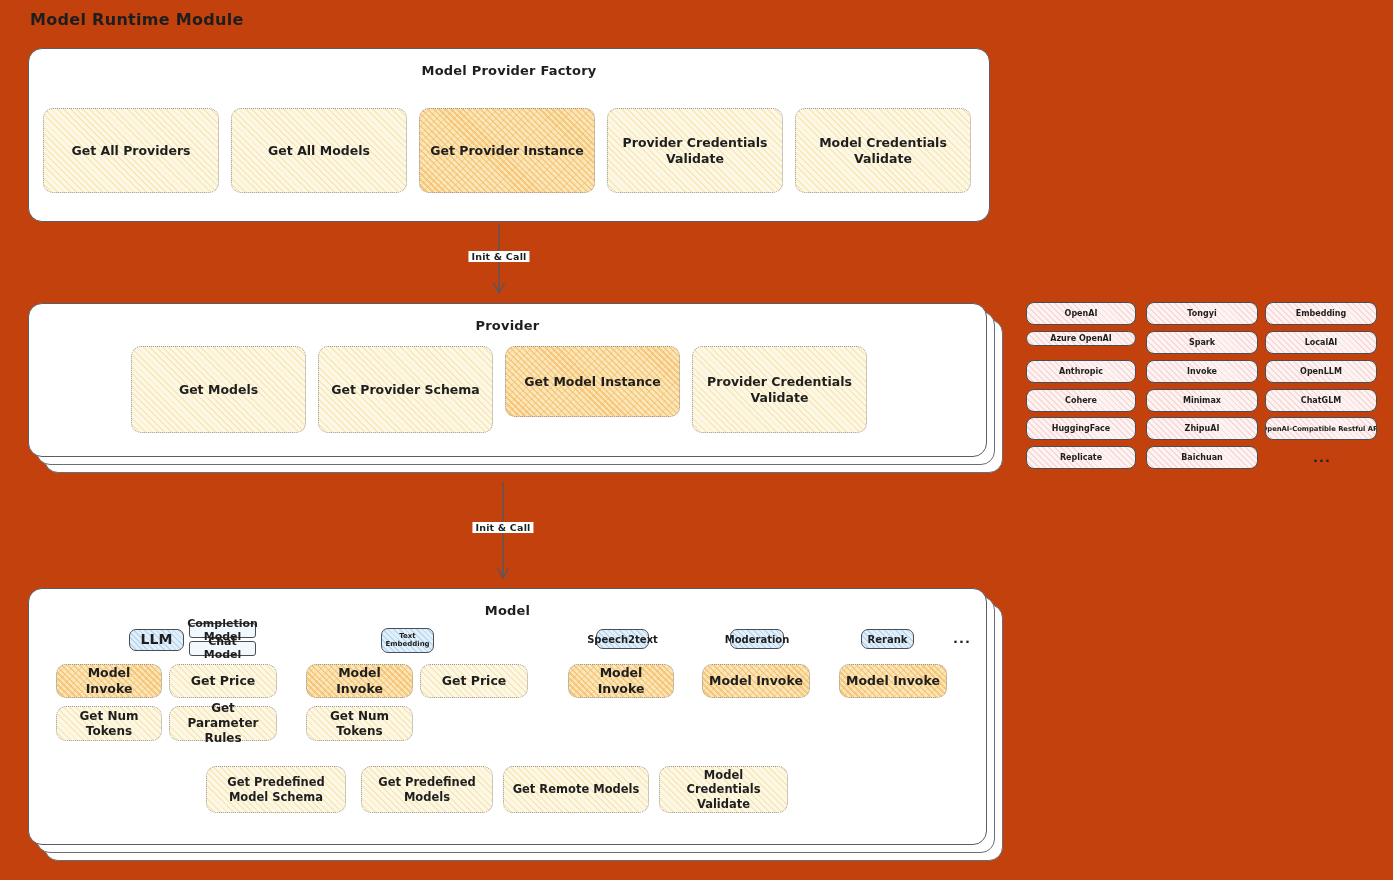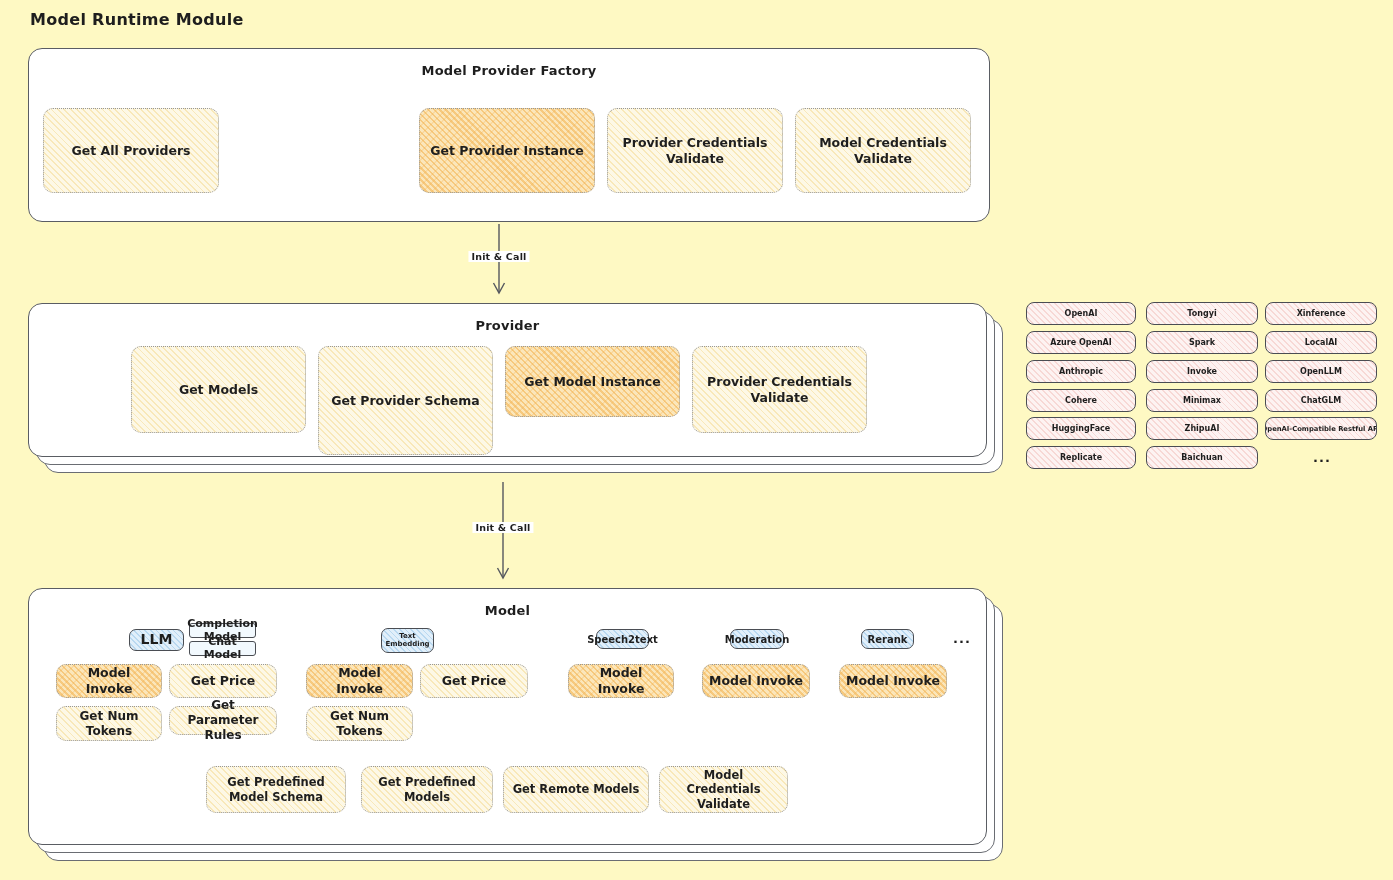--- a/index.html
+++ b/index.html
@@ -1,17 +1,17 @@
 <!DOCTYPE html>
 <html><head>
 <meta charset="utf-8">
 <style>
   html,body{margin:0;padding:0;background:#fff;}
   #canvas{
-    position:relative;width:1393px;height:880px;background:#fef9c3;
+    position:relative;width:1393px;height:880px;background:#c2410c;
     font-family:"DejaVu Sans",sans-serif;color:#1e1e1e;overflow:hidden;
   }
   .abs{position:absolute;}
   .page-title{font-size:16px;font-weight:700;letter-spacing:.3px;}
   .container{
     position:absolute;background:#fff;border:1.4px solid #5a5d63;border-radius:14px;
   }
   .container-title{
     position:absolute;left:0;right:0;top:14px;text-align:center;
     font-size:13px;font-weight:600;letter-spacing:.2px;
@@ -59,56 +59,57 @@
 </head>
 <body>
 
 <div id="canvas">
 
   <div class="abs page-title" style="left:30px;top:10px;">Model Runtime Module</div>
 
   <div class="container" style="left:28px;top:48px;width:960px;height:172px;">
     <div class="container-title">Model Provider Factory</div>
     <div class="op fill-yellow" style="left:14px;top:59px;width:176px;height:85px;">Get All Providers</div>
+    <div class="op fill-yellow" style="left:202px;top:59px;width:176px;height:85px;">Get All Models</div>
     <div class="op fill-orange" style="left:390px;top:59px;width:176px;height:85px;">Get Provider Instance</div>
     <div class="op fill-yellow" style="left:578px;top:59px;width:176px;height:85px;">Provider Credentials Validate</div>
     <div class="op fill-yellow" style="left:766px;top:59px;width:176px;height:85px;">Model Credentials Validate</div>
   </div>
 
   <svg width="20" height="74" style="left:489px;top:224px;">
     <line x1="10" y1="0" x2="10" y2="68" stroke="#55585e" stroke-width="1.4"></line>
     <path d="M4.5 59 L10 69 L15.5 59" fill="none" stroke="#55585e" stroke-width="1.4"></path>
   </svg>
   <div class="arrow-label" style="left:499px;top:251px;">Init &amp; Call</div>
 
   <div class="stack-layer" style="left:44px;top:319px;width:957px;height:152px;"></div>
   <div class="stack-layer" style="left:36px;top:311px;width:957px;height:152px;"></div>
   <div class="container" style="left:28px;top:303px;width:957px;height:152px;">
     <div class="container-title">Provider</div>
     <div class="op fill-yellow" style="left:102px;top:42px;width:175px;height:87px;">Get Models</div>
-    <div class="op fill-yellow" style="left:289px;top:42px;width:175px;height:109px;">Get Provider Schema</div>
+    <div class="op fill-yellow" style="left:289px;top:42px;width:175px;height:87px;">Get Provider Schema</div>
     <div class="op fill-orange" style="left:476px;top:42px;width:175px;height:71px;">Get Model Instance</div>
     <div class="op fill-yellow" style="left:663px;top:42px;width:175px;height:87px;">Provider Credentials Validate</div>
   </div>
 
   <div class="vendor" style="left:1026px;top:302px;width:110px;height:23px;">OpenAI</div>
-  <div class="vendor" style="left:1026px;top:331px;width:110px;height:23px;">Azure OpenAI</div>
+  <div class="vendor" style="left:1026px;top:331px;width:110px;height:15px;">Azure OpenAI</div>
   <div class="vendor" style="left:1026px;top:360px;width:110px;height:23px;text-align:center;">Anthropic</div>
   <div class="vendor" style="left:1026px;top:389px;width:110px;height:23px;">Cohere</div>
   <div class="vendor" style="left:1026px;top:417px;width:110px;height:23px;">HuggingFace</div>
   <div class="vendor" style="left:1026px;top:446px;width:110px;height:23px;">Replicate</div>
 
   <div class="vendor" style="left:1146px;top:302px;width:112px;height:23px;">Tongyi</div>
   <div class="vendor" style="left:1146px;top:331px;width:112px;height:23px;">Spark</div>
   <div class="vendor" style="left:1146px;top:360px;width:112px;height:23px;">Invoke</div>
   <div class="vendor" style="left:1146px;top:389px;width:112px;height:23px;">Minimax</div>
   <div class="vendor" style="left:1146px;top:417px;width:112px;height:23px;">ZhipuAI</div>
   <div class="vendor" style="left:1146px;top:446px;width:112px;height:23px;">Baichuan</div>
 
-  <div class="vendor" style="left:1265px;top:302px;width:112px;height:23px;">Xinference</div>
+  <div class="vendor" style="left:1265px;top:302px;width:112px;height:23px;">Embedding</div>
   <div class="vendor" style="left:1265px;top:331px;width:112px;height:23px;">LocalAI</div>
   <div class="vendor" style="left:1265px;top:360px;width:112px;height:23px;">OpenLLM</div>
   <div class="vendor" style="left:1265px;top:389px;width:112px;height:23px;">ChatGLM</div>
   <div class="vendor" style="left:1265px;top:417px;width:112px;height:23px;font-size:6.8px;">OpenAI-Compatible Restful API</div>
   <div class="ellipsis" style="left:1313px;top:450px;">...</div>
 
   <svg width="20" height="101" style="left:493px;top:482px;">
     <line x1="10" y1="0" x2="10" y2="95" stroke="#55585e" stroke-width="1.4"></line>
     <path d="M4.5 86 L10 96 L15.5 86" fill="none" stroke="#55585e" stroke-width="1.4"></path>
   </svg>
@@ -130,21 +131,21 @@
 
     <div class="op fill-orange" style="left:27px;top:75px;width:106px;height:34px;">Model Invoke</div>
     <div class="op fill-yellow" style="left:140px;top:75px;width:108px;height:34px;">Get Price</div>
     <div class="op fill-orange" style="left:277px;top:75px;width:107px;height:34px;">Model Invoke</div>
     <div class="op fill-yellow" style="left:391px;top:75px;width:108px;height:34px;">Get Price</div>
     <div class="op fill-orange" style="left:539px;top:75px;width:106px;height:34px;">Model Invoke</div>
     <div class="op fill-orange" style="left:673px;top:75px;width:108px;height:34px;">Model Invoke</div>
     <div class="op fill-orange" style="left:810px;top:75px;width:108px;height:34px;">Model Invoke</div>
 
     <div class="op fill-yellow" style="left:27px;top:117px;width:106px;height:35px;font-size:12px;">Get Num Tokens</div>
-    <div class="op fill-yellow" style="left:140px;top:117px;width:108px;height:29px;font-size:12px;">Get Parameter Rules</div>
+    <div class="op fill-yellow" style="left:140px;top:117px;width:108px;height:35px;font-size:12px;">Get Parameter Rules</div>
     <div class="op fill-yellow" style="left:277px;top:117px;width:107px;height:35px;font-size:12px;">Get Num Tokens</div>
 
     <div class="op fill-yellow" style="left:177px;top:177px;width:140px;height:47px;font-size:11.5px;">Get Predefined Model Schema</div>
     <div class="op fill-yellow" style="left:332px;top:177px;width:132px;height:47px;font-size:11.5px;">Get Predefined Models</div>
     <div class="op fill-yellow" style="left:474px;top:177px;width:146px;height:47px;font-size:11.5px;">Get Remote Models</div>
     <div class="op fill-yellow" style="left:630px;top:177px;width:129px;height:47px;font-size:11.5px;">Model Credentials Validate</div>
   </div>
 
 </div>
 

